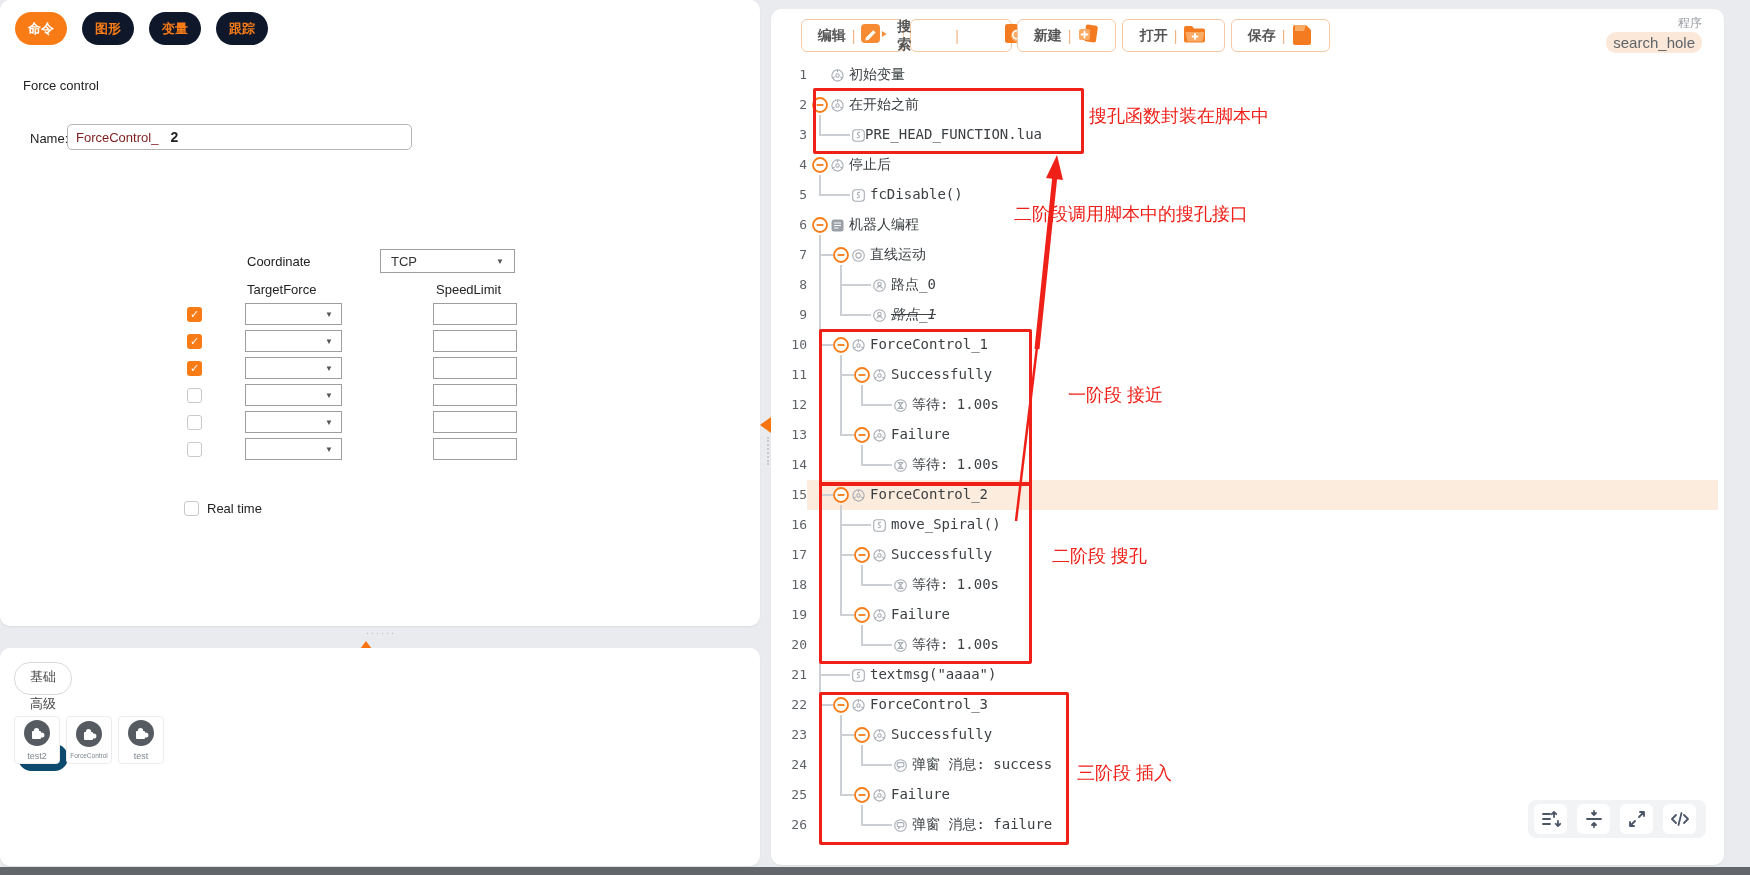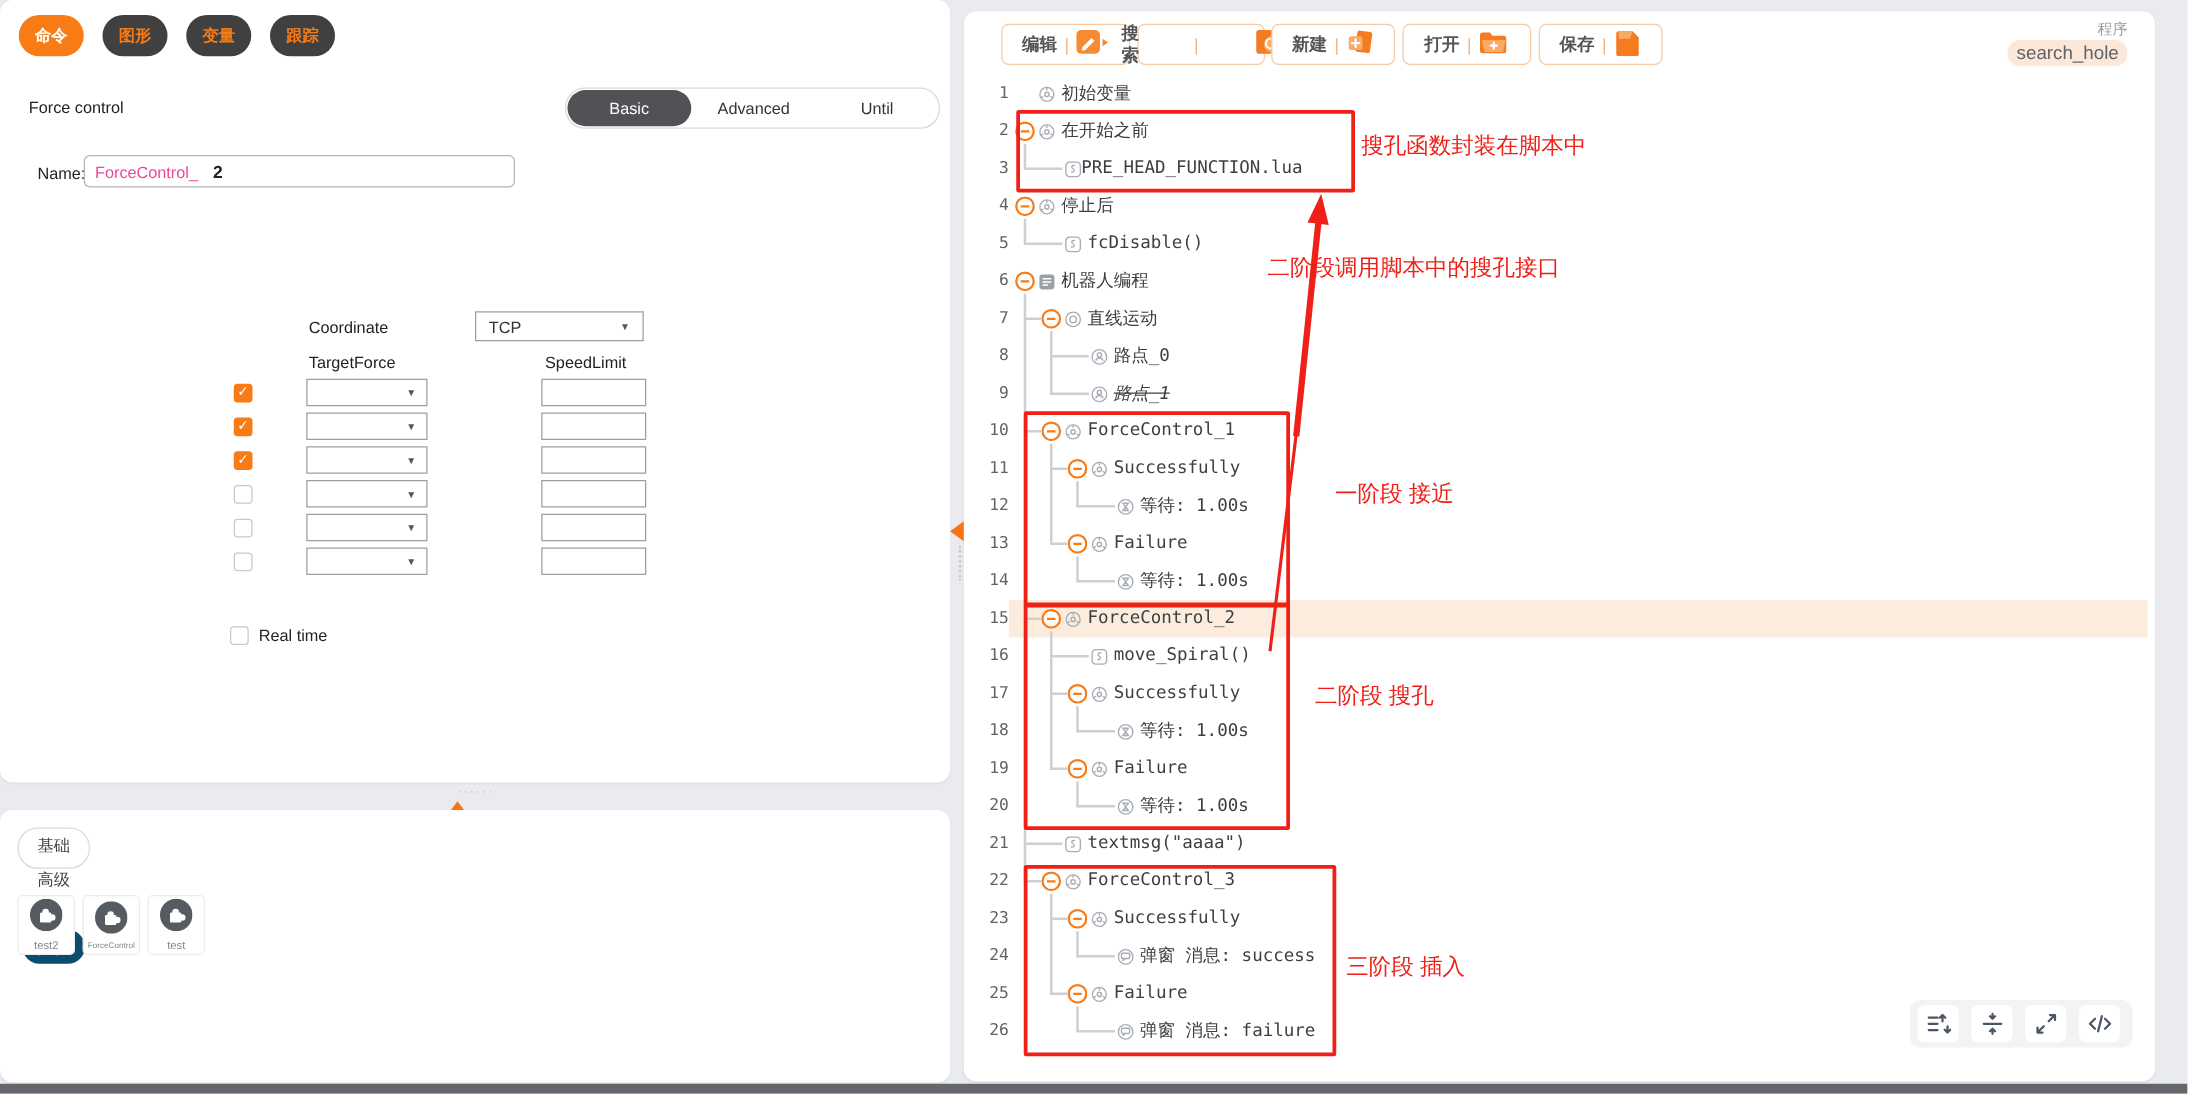--- a/index.html
+++ b/index.html
@@ -2,31 +2,31 @@
 <html><head>
 <meta charset="utf-8">
 <style>
   html,body{margin:0;padding:0;width:1750px;height:875px;background:#e9ebee;
     font-family:"Liberation Sans","DejaVu Sans",sans-serif;color:#333;overflow:hidden;position:relative;}
   .panel{position:absolute;background:#fff;border-radius:10px;box-shadow:0 1px 2px rgba(0,0,0,.06);}
   
   #left-top{left:0;top:9;width:760;height:626px;width:760px;}
   .nav-row{position:absolute;left:15px;top:12px;display:flex;gap:15px;}
   .pill{height:33px;padding:0 13px;border-radius:17px;display:flex;align-items:center;
-    font-size:13px;font-weight:bold;background:#404040;color:#f87b16;cursor:pointer;}
+    font-size:13px;font-weight:bold;background:#0f172a;color:#f87b16;cursor:pointer;}
   .pill.active{background:#f87b16;color:#fff;}
   .force-label{position:absolute;left:23px;top:78px;font-size:13px;color:#222;}
   .segmented{position:absolute;left:452px;top:70px;width:298px;height:31px;border:1px solid #d9d9d9;
     border-radius:16px;background:#fff;display:flex;align-items:center;}
   .seg-item{flex:1;text-align:center;font-size:13px;color:#333;height:29px;line-height:29px;cursor:pointer;}
   .seg-item.active{background:#515156;color:#fff;border-radius:15px;margin:1px;}
   .name-row-label{position:absolute;left:30px;top:131px;font-size:13px;color:#222;}
   .name-input{position:absolute;left:67px;top:124px;width:345px;height:26px;border:1px solid #b5b5b5;
     border-radius:5px;display:flex;align-items:center;padding-left:8px;box-sizing:border-box;background:#fff;}
-  .name-input .ph{color:#ec4899;font-size:13px;}
+  .name-input .ph{color:#7f1d1d;font-size:13px;}
   .name-input .val{color:#222;font-size:14px;margin-left:12px;font-weight:bold;}
   .coord-label{position:absolute;left:247px;top:254px;font-size:13px;color:#222;}
   .tcp-select{position:absolute;left:380px;top:249px;width:135px;height:24px;border:1px solid #9e9e9e;
     background:#fff;display:flex;align-items:center;box-sizing:border-box;padding:0 10px;font-size:13px;cursor:pointer;}
   .caret{margin-left:auto;font-size:8px;color:#555;}
   .col-head{position:absolute;top:282px;font-size:13px;color:#222;}
   #force-rows{position:absolute;left:187px;top:303px;}
   .frow{display:flex;align-items:center;height:22px;margin-bottom:5px;}
   .cb{width:15px;height:15px;border-radius:3px;box-sizing:border-box;cursor:pointer;flex:none;}
   .cb.on{background:#f87b16;color:#fff;font-size:11px;line-height:15px;text-align:center;}
@@ -91,25 +91,20 @@
 <body>
 
 <div id="left-top" class="panel">
   <div class="nav-row">
     <div class="pill active">命令</div>
     <div class="pill">图形</div>
     <div class="pill">变量</div>
     <div class="pill">跟踪</div>
   </div>
   <div class="force-label">Force control</div>
-  <div class="segmented">
-    <div class="seg-item active">Basic</div>
-    <div class="seg-item">Advanced</div>
-    <div class="seg-item">Until</div>
-  </div>
   <div class="name-row-label">Name:</div>
   <div class="name-input">
     <span class="ph">ForceControl_</span>
     <span class="val">2</span>
   </div>
   <div class="coord-label">Coordinate</div>
   <div class="tcp-select">
     <span>TCP</span>
     <span class="caret">▼</span>
   </div>

